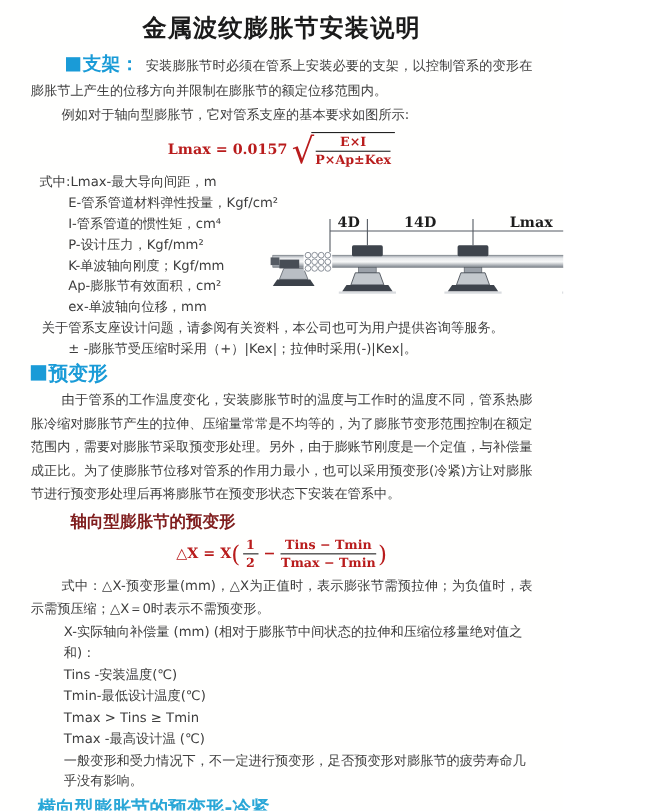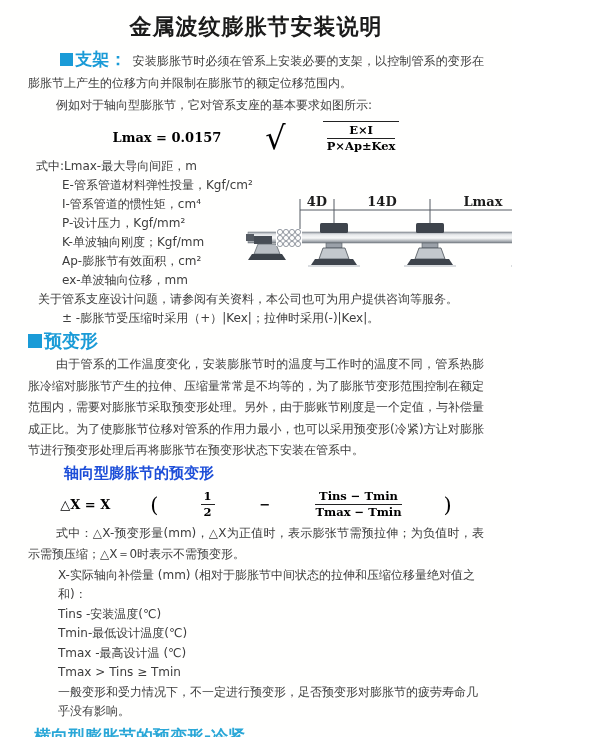--- a/index.html
+++ b/index.html
@@ -30,21 +30,21 @@
     display:inline-block;width:13px;height:13px;
     background:#1a9bd7;margin-right:2px;vertical-align:-1px;
   }
   .sec2-head{
     margin:2px 0 0 0;
     color:#1a9bd7;font-size:18px;line-height:22px;font-weight:bold;
   }
   .sec2-head .sq{width:14px;height:14px;vertical-align:-1px;}
   .subhead1{
     margin:3px 0 0 36px;
-    color:#1d4ed8;font-size:15px;line-height:20px;font-weight:bold;font-family:Liberation Mono, monospace;
+    color:#7f1d1d;font-size:15px;line-height:20px;font-weight:bold;
   }
   .subhead2{
     margin:3px 0 0 6px;
     color:#2aa7d7;font-size:17px;line-height:22px;font-weight:bold;
   }
   
   .lead{margin:8px 0 0 0;line-height:22px;text-align:justify;}
   .p-example{margin:0;line-height:22px;text-indent:28px;}
   .para{margin:2px 0 0 0;line-height:21.5px;text-indent:28px;text-align:justify;}
   .defs{margin-top:3px;line-height:19px;}
@@ -52,21 +52,21 @@
   .defs > div:first-child{margin-left:8px;}
   .defs > div:nth-child(8){margin-left:10px;}
   .defs > div:nth-child(9){margin-left:8px;text-indent:26px;}
   .lines{line-height:19.5px;}
   .lines > div{margin-left:30px;}
   .note{margin:4px 0 0 30px;line-height:20px;}
   
   .formula{
     display:flex;justify-content:center;align-items:center;
     font-family:"DejaVu Serif","Liberation Serif",serif;
-    font-weight:bold;color:#000000;font-size:13px;gap:40px;
+    font-weight:bold;color:#b91c1c;font-size:13px;
   }
   .formula1{margin:4px 0 2px 0;height:34px;}
   .formula2{margin:4px 0 2px 0;height:32px;}
   .formula3{margin:6px 0 2px 0;height:28px;}
   .frac{display:inline-block;text-align:center;font-size:11.5px;line-height:13px;vertical-align:middle;margin:0 2px;}
   .frac .num{display:block;border-bottom:1px solid #222;padding:0 3px 1px 3px;}
   .frac .den{display:block;padding-top:1px;}
   .sqrt-sign{font-size:32px;font-weight:normal;line-height:30px;margin:0 -3px 0 4px;transform:translateY(1px);}
   .sqrt-body{display:inline-block;border-top:1.6px solid #222;padding:2px 4px 0 4px;vertical-align:middle;}
   .sqrt-body .frac{margin:0;text-align:center;}
@@ -192,22 +192,22 @@
     </span>
     <span class="bigparen">)</span>
   </div>
 
   <p class="para">式中：△X-预变形量(mm)，△X为正值时，表示膨张节需预拉伸；为负值时，表示需预压缩；△X＝0时表示不需预变形。</p>
 
   <div class="lines">
     <div>X-实际轴向补偿量 (mm) (相对于膨胀节中间状态的拉伸和压缩位移量绝对值之和)：</div>
     <div>Tins -安装温度(℃)</div>
     <div>Tmin-最低设计温度(℃)</div>
+    <div>Tmax &gt; Tins ≥ Tmin</div>
     <div>Tmax -最高设计温 (℃)</div>
-    <div>Tmax &gt; Tins ≥ Tmin</div>
     <div>一般变形和受力情况下，不一定进行预变形，足否预变形对膨胀节的疲劳寿命几乎没有影响。</div>
   </div>
 
   <h3 class="subhead2">横向型膨胀节的预变形-冷紧</h3>
 
   <div class="formula formula3">
     <span>△Y =</span>
     <span class="frac">
       <span class="num">1</span>
       <span class="den">2</span>

